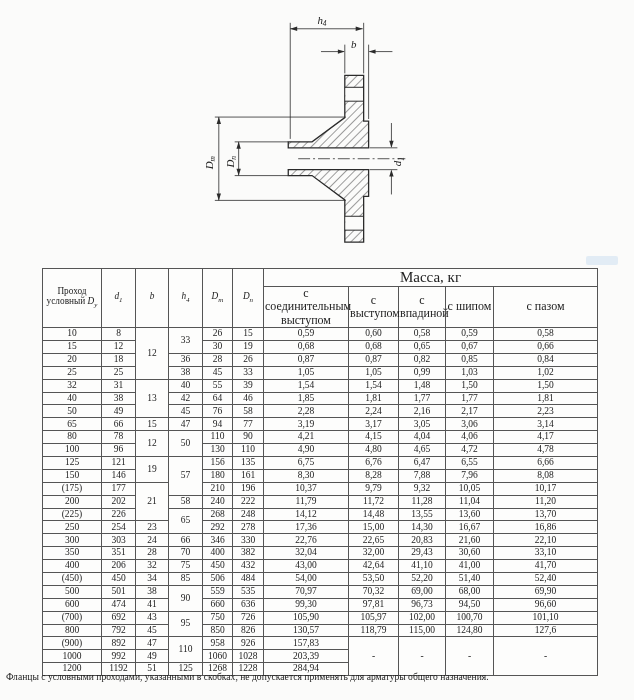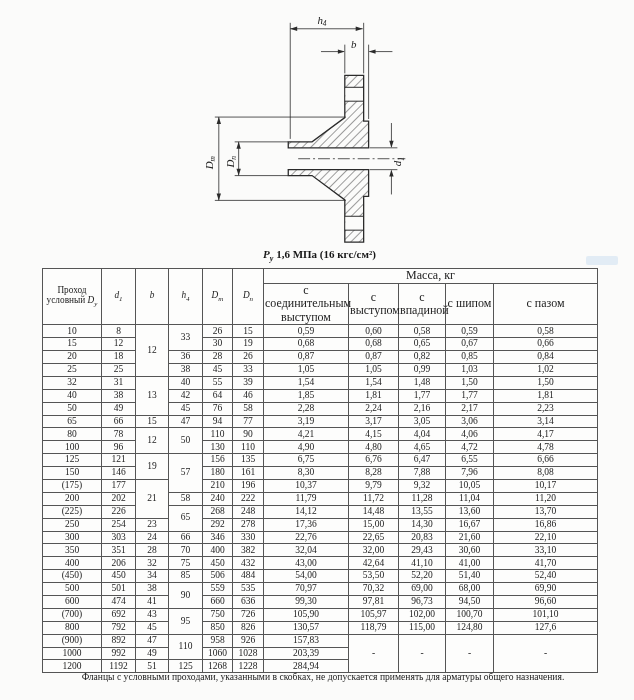--- a/index.html
+++ b/index.html
@@ -28,35 +28,35 @@
     border-collapse:collapse;table-layout:fixed;
     background:#fdfdfc;
     padding-left:28px;
   }
   table.flange th, table.flange td{
     border:1px solid #555;
     text-align:center;vertical-align:middle;
     padding:0 1px;color:#222;
   }
   table.flange thead th{font-weight:normal;line-height:1.12;}
-  th.mass-group{height:14px;font-size:12px;}
+  th.mass-group{height:14px;font-size:15px;}
   th.main-col{font-size:9.3px;}
   th.main-col i{font-style:italic;}
   th.main-col sub, td sub{font-size:7px;}
   tr.sub-head th{height:26px;font-size:12px;}
   table.flange tbody tr{height:12.9px;}
   table.flange tbody td{font-size:9.5px;line-height:1;padding:0;}
   
   .artifact{
     position:absolute;left:586px;top:256px;width:32px;height:9px;
     background:#c9ddef;opacity:.5;border-radius:2px;
   }
   .footnote{
-    position:absolute;left:16px;top:671px;width:614px;
-    text-align:center;font-size:9.6px;color:#1b1b1b;
+    position:absolute;left:6px;top:671px;width:614px;
+    font-size:9.6px;color:#1b1b1b;
   }
 </style>
 </head>
 <body>
 
 <div class="page">
 
   <svg class="drawing" viewBox="0 0 300 252">
     <defs>
       <pattern id="hatch" patternUnits="userSpaceOnUse" width="6" height="6" patternTransform="rotate(45)">
@@ -118,21 +118,20 @@
       <line x1="200" y1="149" x2="228" y2="149"></line>
       <line x1="200" y1="171" x2="228" y2="171"></line>
       <line x1="222" y1="124" x2="222" y2="148"></line>
       <line x1="222" y1="196" x2="222" y2="172"></line>
     </g>
     <polygon points="222,149 219.8,142 224.2,142" fill="#2b2b2b"></polygon>
     <polygon points="222,171 219.8,178 224.2,178" fill="#2b2b2b"></polygon>
     <text class="dim" x="232" y="163" text-anchor="middle" transform="rotate(-90 232 163)"><tspan>d</tspan><tspan class="sub" dy="2.5">1</tspan></text>
   </svg>
 
-  <div class="caption"><i><span>P</span><sub>у</sub></i><span> 1,6 МПа (16 кгс/см²)</span></div>
 
   <div class="artifact"></div>
 
   <table class="flange">
     <colgroup>
       <col style="width:59px">
         <col style="width:34px">
         <col style="width:33px">
       <col style="width:34px">
         <col style="width:30px">

